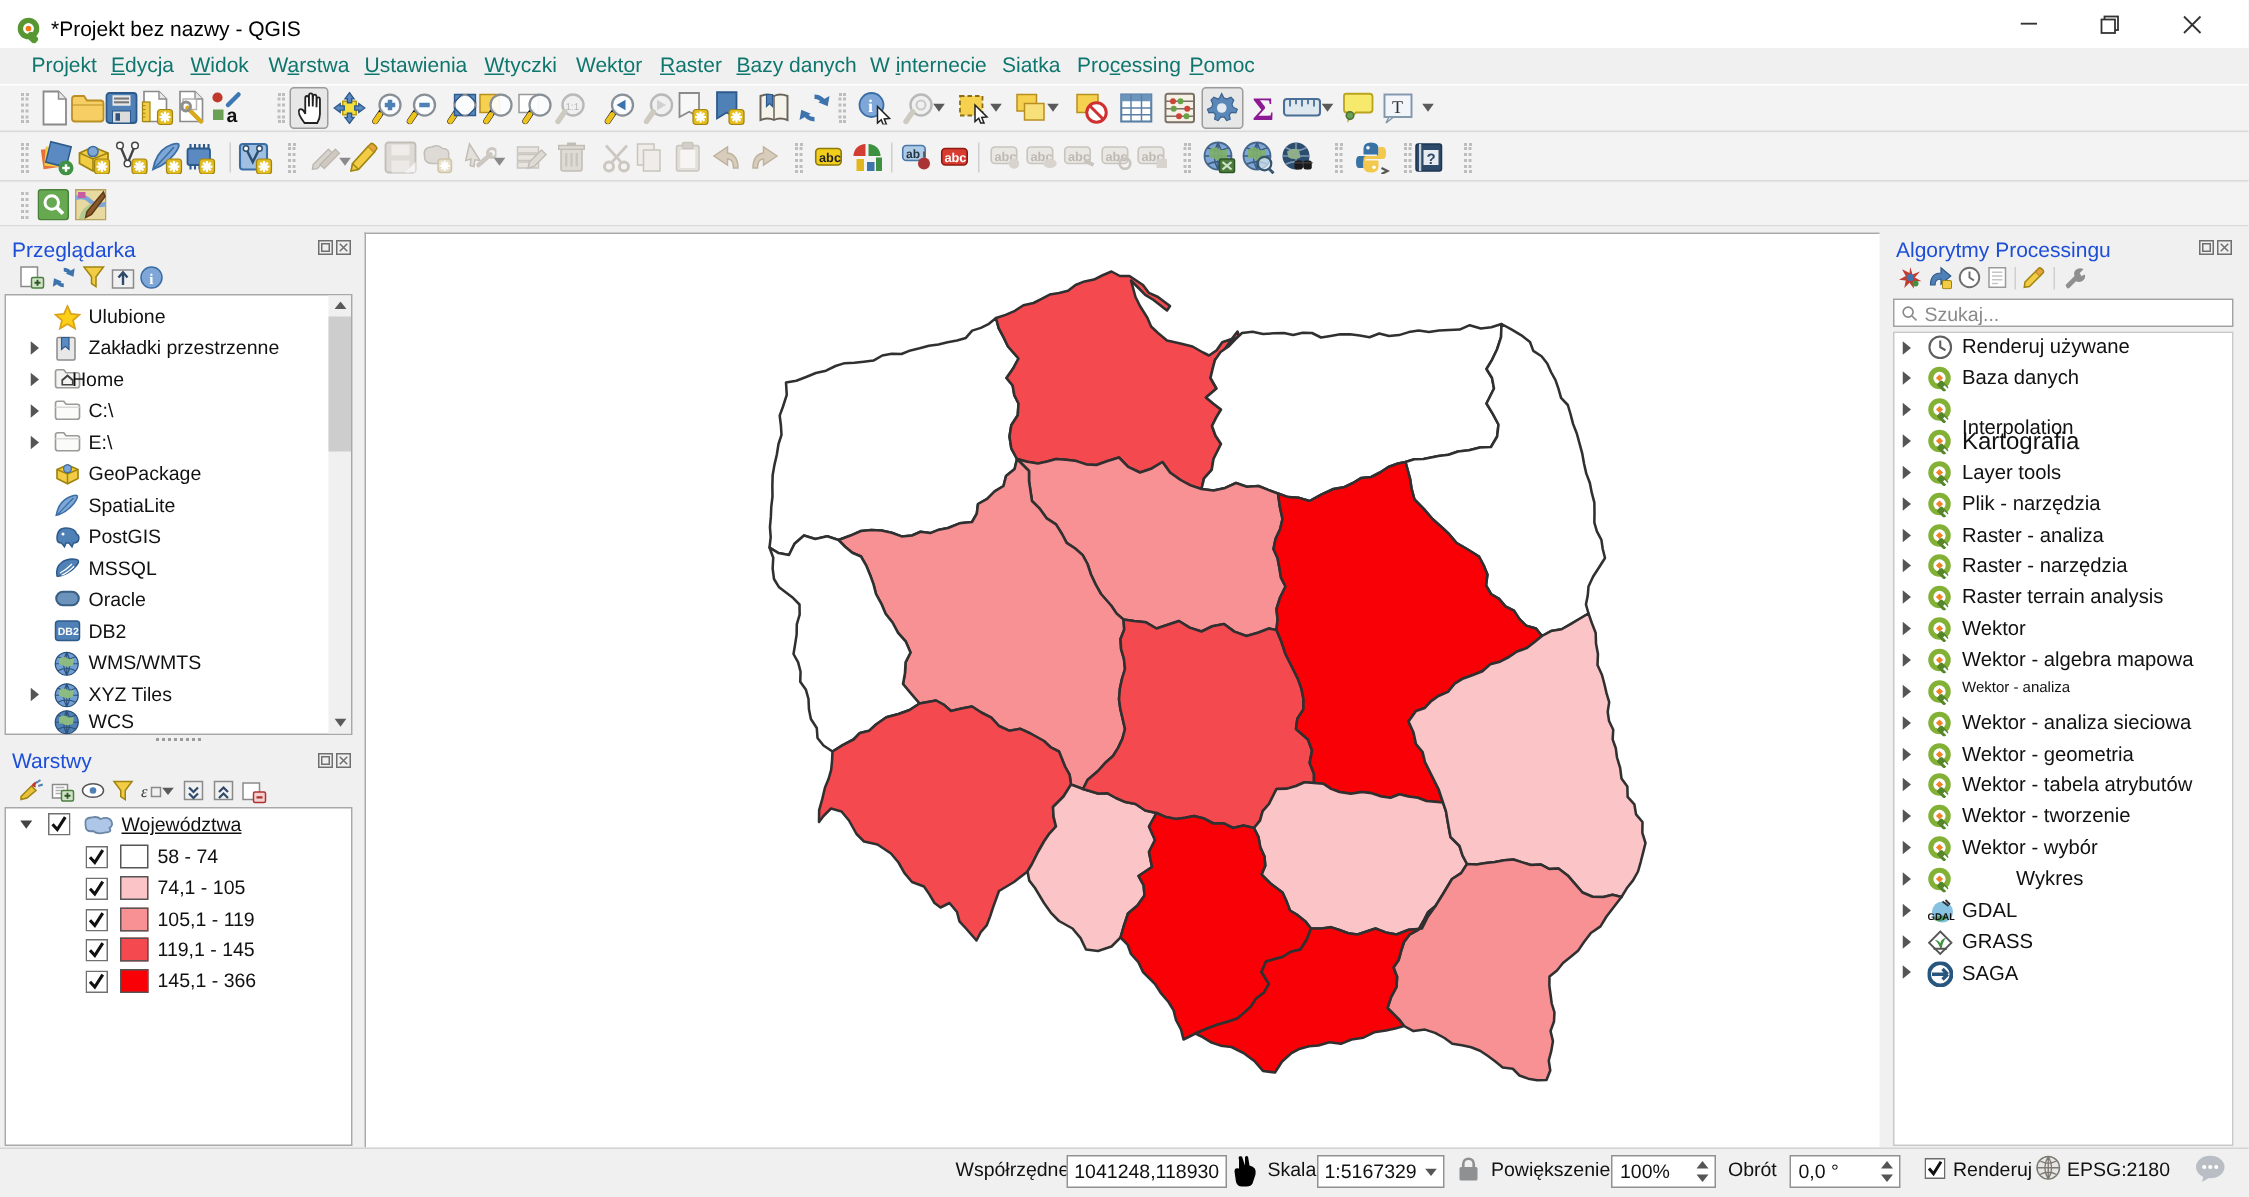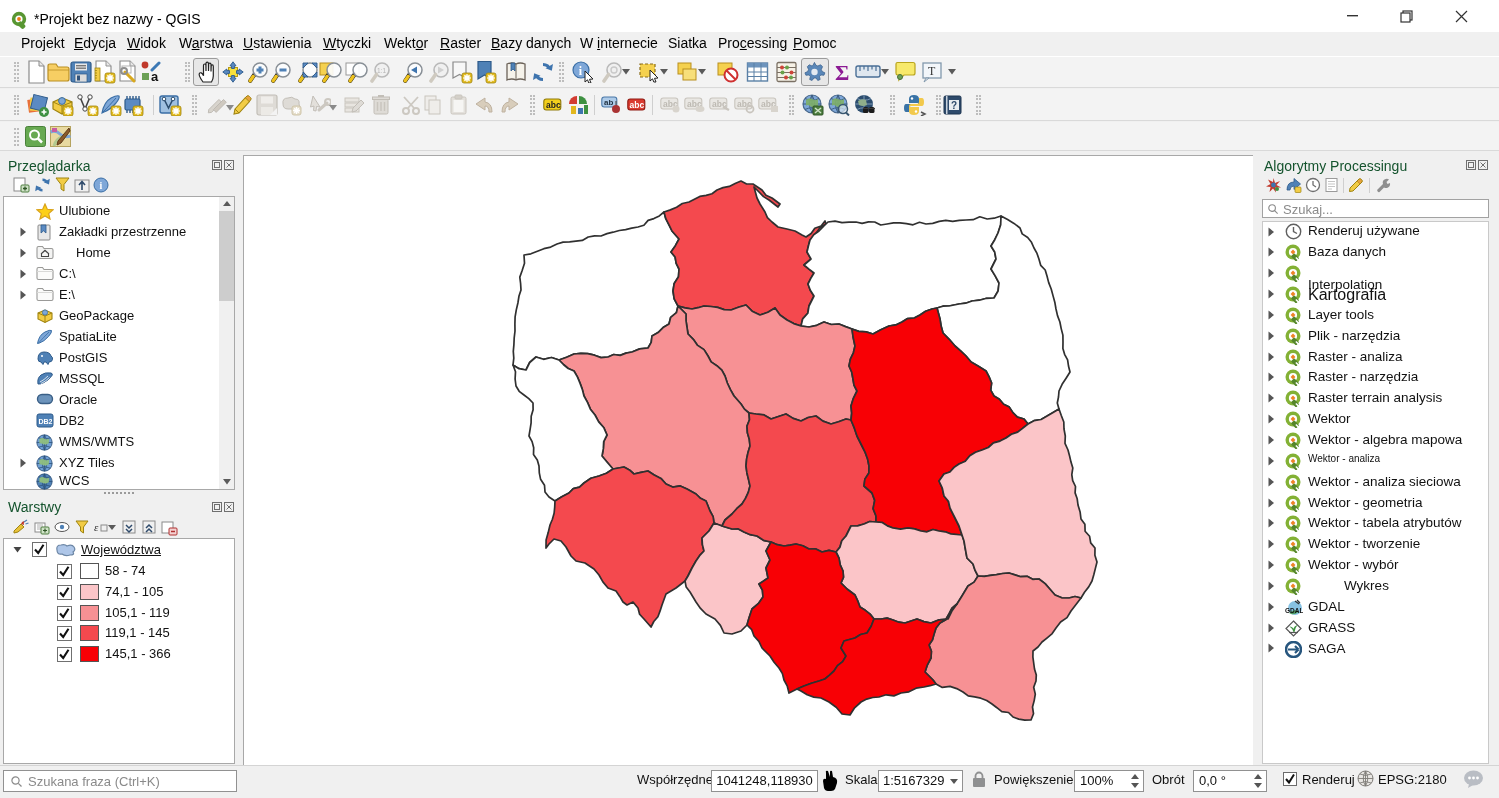--- a/index.html
+++ b/index.html
@@ -2,32 +2,32 @@
 <html><head>
 <meta charset="utf-8">
 <style>
   * { margin:0; padding:0; box-sizing:border-box; }
   html,body { width:1499px; height:798px; overflow:hidden; background:#f0f0f0;
     font-family:"Liberation Sans", sans-serif; -webkit-font-smoothing:antialiased; }
   .abs { position:absolute; }
   #titlebar { position:absolute; left:0; top:0; width:1499px; height:32px; background:#ffffff; }
   #title-text { position:absolute; left:34px; top:11px; font-size:14px; color:#000; }
   #menubar { position:absolute; left:0; top:32px; width:1499px; height:24px; background:#f0f0f0; }
-  .mi { position:absolute; top:3px; font-size:14px; color:#000000; }
+  .mi { position:absolute; top:3px; font-size:14px; color:#0f766e; }
   .tbrow { position:absolute; left:0; width:1499px; background:#f3f3f3; }
   #tb1 { top:56px; height:32px; border-top:1px solid #ffffff; border-bottom:1px solid #d9d9d9; }
   #tb2 { top:89px; height:32px; border-bottom:1px solid #d9d9d9; }
   #tb3 { top:122px; height:29px; border-bottom:1px solid #d9d9d9; }
   .icon { position:absolute; }
   .handle { position:absolute; width:5px; border-left:2px dotted #bdbdbd; border-right:2px dotted #bdbdbd; }
   .vsep { position:absolute; width:1px; background:#cfcfcf; }
   .selbtn { position:absolute; background:#e7e7e7; border:1px solid #9b9b9b; border-radius:3px; }
   
   #main { position:absolute; left:0; top:151px; width:1499px; height:614px; background:#f0f0f0; }
-  .ptitle { position:absolute; font-size:14px; color:#14532d; }
+  .ptitle { position:absolute; font-size:14px; color:#1d4ed8; }
   .treebox { position:absolute; background:#ffffff; border:1px solid #a8a8a8; }
   .trow { position:absolute; font-size:13px; color:#111; white-space:nowrap; }
   #canvas { position:absolute; left:243px; top:4px; width:1010px; height:610px; background:#ffffff; border-left:1px solid #a8a8a8; border-top:1px solid #a8a8a8; }
   #statusbar { position:absolute; left:0; top:765px; width:1499px; height:33px; background:#f0f0f0; border-top:1px solid #d4d4d4; }
   .sb-label { position:absolute; top:6px; font-size:13px; color:#111; }
   .sb-box { position:absolute; top:4px; height:22px; background:#fff; border:1px solid #919191; font-size:13px; color:#111; }
 </style>
 </head>
 <body>
 
@@ -554,21 +554,21 @@
         <path d="M5 1 L10 1 L10 9 L7.5 6.8 L5 9 Z" fill="#5b8ac2" stroke="#2d5a8a" stroke-width="0.8"></path>
       </svg>
 <span class="trow" style="left:59px;top:73px">Zakładki przestrzenne</span>
 <svg class="icon" style="left:20px;top:97px" width="6" height="10" viewBox="0 0 6 10">
         <path d="M0.5 0.5 L6 5 L0.5 9.5 Z" fill="#555555"></path>
       </svg>
 <svg class="icon" style="left:36px;top:94px" width="18" height="16" viewBox="0 0 18 16">
         <path d="M1 3 Q1 1.5 2.5 1.5 L6.5 1.5 L8 3.5 L15.5 3.5 Q17 3.5 17 5 L17 12 Q17 13.5 15.5 13.5 L2.5 13.5 Q1 13.5 1 12 Z" fill="#f4f4f3" stroke="#9a9a98" stroke-width="1.1"></path>
         <path d="M5.5 8.5 L9 5.5 L12.5 8.5 L12.5 11.5 L5.5 11.5 Z M5 8.8 L9 5.2 L13 8.8" fill="none" stroke="#444" stroke-width="1.1"></path>
       </svg>
-<span class="trow" style="left:76px;top:94px">Home</span>
+<span class="trow" style="left:48px;top:94px">Home</span>
 <svg class="icon" style="left:20px;top:118px" width="6" height="10" viewBox="0 0 6 10">
         <path d="M0.5 0.5 L6 5 L0.5 9.5 Z" fill="#555555"></path>
       </svg>
 <svg class="icon" style="left:36px;top:115px" width="18" height="15" viewBox="0 0 18 15">
         <path d="M1 3 Q1 1.5 2.5 1.5 L6.5 1.5 L8 3.5 L15.5 3.5 Q17 3.5 17 5 L17 12 Q17 13.5 15.5 13.5 L2.5 13.5 Q1 13.5 1 12 Z" fill="#fbfbfa" stroke="#9a9a98" stroke-width="1.1"></path>
         <path d="M1 5.5 H17" stroke="#d9d9d7" stroke-width="1"></path>
       </svg>
 <span class="trow" style="left:59px;top:115px">C:\</span>
 <svg class="icon" style="left:20px;top:139px" width="6" height="10" viewBox="0 0 6 10">
         <path d="M0.5 0.5 L6 5 L0.5 9.5 Z" fill="#555555"></path>
@@ -930,27 +930,20 @@
       </svg>
 <svg class="icon" style="left:1285px;top:490px" width="17" height="17" viewBox="0 0 17 17">
         <circle cx="8.5" cy="8.5" r="7.5" fill="#fff" stroke="#27567e" stroke-width="2.6"></circle>
         <path d="M3 8.5 L13.5 8.5 M13.5 8.5 L10 5 M13.5 8.5 L10 12" stroke="#27567e" stroke-width="2.2" fill="none"></path>
       </svg>
 <span class="trow" style="left:1308px;top:490px;font-size:13.5px">SAGA</span>
     </div>
 </div>
 
 <div id="statusbar">
-  <div class="sb-box" style="left:3px; width:234px; color:#8a8a8a;">
-    <svg style="position:absolute;left:6px;top:4px" width="13" height="13" viewBox="0 0 13 13">
-        <circle cx="5.5" cy="5.5" r="3.6" fill="none" stroke="#8a8a8a" stroke-width="1.2"></circle>
-        <path d="M8.3 8.3 L11.5 11.5" stroke="#8a8a8a" stroke-width="1.2"></path>
-      </svg>
-    <span style="position:absolute;left:24px;top:3px">Szukana fraza (Ctrl+K)</span>
-  </div>
   <span class="sb-label" style="left:637px">Współrzędne</span>
   <div class="sb-box" style="left:711px;width:107px;text-align:center;padding-top:2px">1041248,118930</div>
   <svg class="icon" style="left:820px;top:3px" width="20" height="24" viewBox="0 0 20 24">
     <path d="M6 4 Q5 1 8 2 L10 8 L10 3 Q10 1 12 2 L13 8 Q18 9 17 14 L15 20 Q14 22 11 22 L8 22 Q5 22 4 19 L3 12 Q3 9 6 10 Z" fill="#000"></path>
   </svg>
   <span class="sb-label" style="left:845px">Skala</span>
   <div class="sb-box" style="left:878px;width:85px;padding:2px 0 12px 4px">1:5167329
     <svg style="position:absolute;right:4px;top:8px" width="8" height="5">
         <path d="M0 0 L8 0 L4 5 Z" fill="#555"></path>
       </svg>

